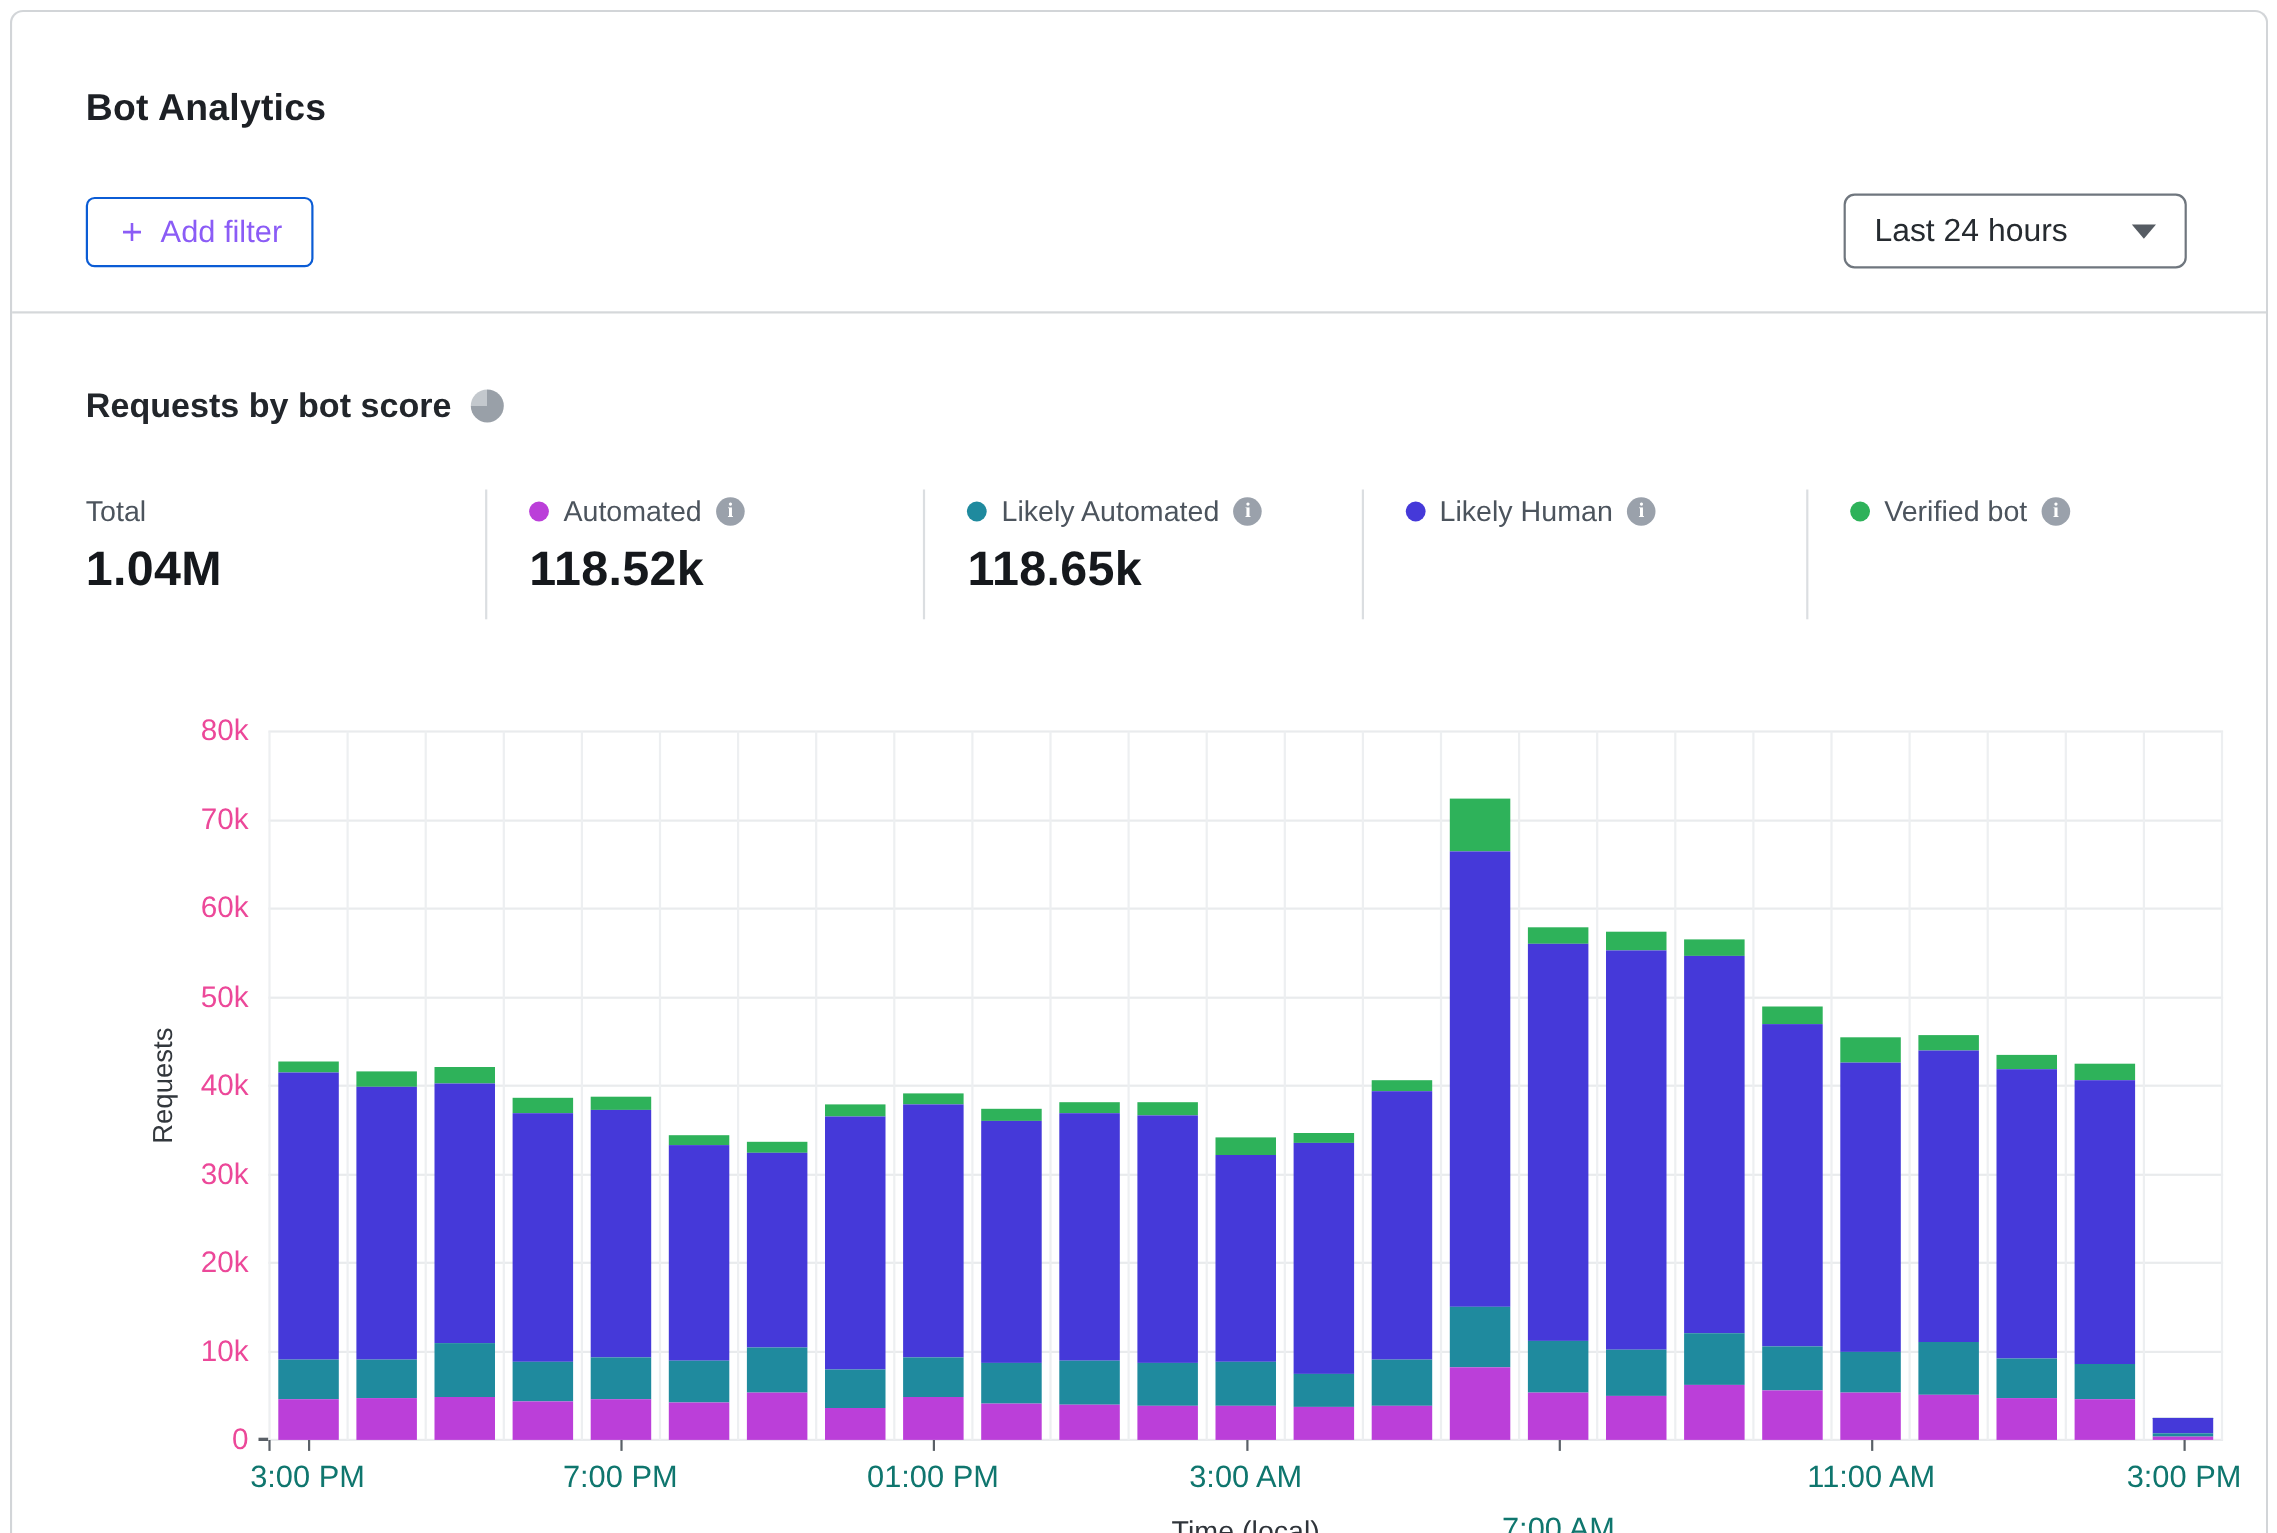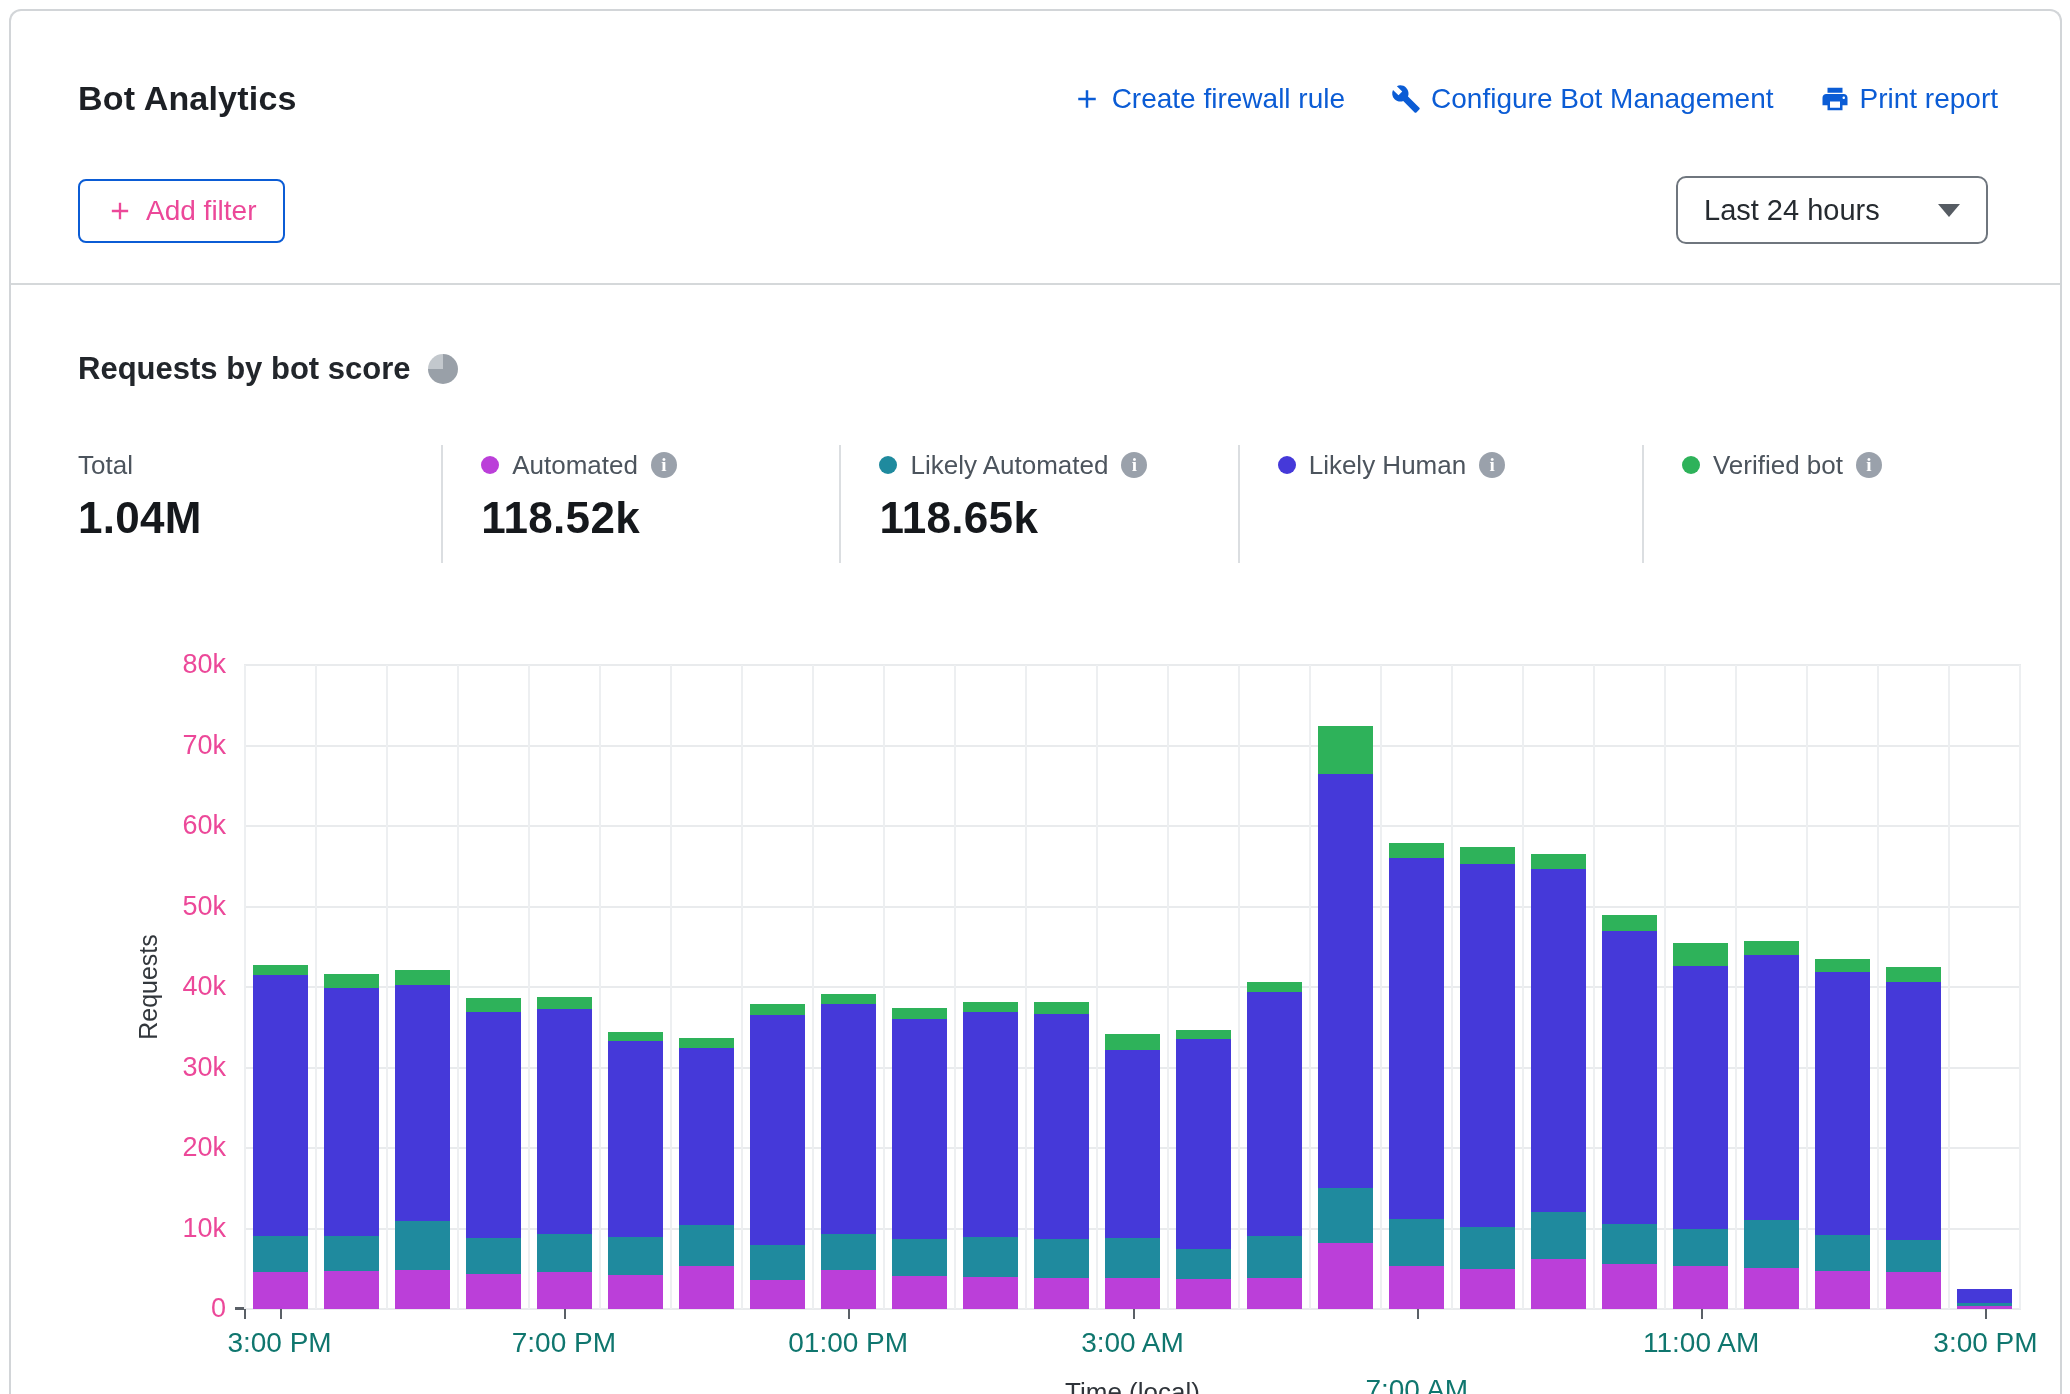--- a/index.html
+++ b/index.html
@@ -26,21 +26,21 @@
   }
   .link-action {
     display: flex; align-items: center; gap: 10px;
     color: #0b5cd5; font-size: 28px; cursor: pointer; text-decoration: none;
   }
   .link-action svg { width: 30px; height: 30px; fill: currentColor; flex: none; }
   .btn-add-filter {
     position: absolute; left: 67px; top: 168px; height: 64px;
     display: inline-flex; align-items: center; gap: 12px; padding: 0 26px;
     border: 2px solid #0b5cd5; border-radius: 8px; background: #fff;
-    color: #ec4899; font-size: 28px; cursor: pointer;
+    color: #8b5cf6; font-size: 28px; cursor: pointer;
   }
   .btn-add-filter svg { width: 28px; height: 28px; fill: currentColor; }
   .dropdown {
     position: absolute; right: 72px; top: 165px; width: 312px; height: 68px;
     border: 2px solid #6f767e; border-radius: 10px; background: #fff;
     display: flex; align-items: center; padding: 0 26px;
     font-size: 29px; color: #262b30; cursor: pointer;
   }
   .dropdown .caret {
     margin-left: auto; width: 0; height: 0;
@@ -88,40 +88,20 @@
   .xlab { position: absolute; top: 18px; width: 200px; margin-left: -100px; text-align: center; font-size: 28px; color: #0f766e; }
   .xaxis-title { width: 1777px; text-align: center; font-size: 26px; color: #2f343a; margin-top: 22px; }
 </style>
 </head>
 <body>
 
 <div class="card">
 
   <div class="card-header">
     <div class="page-title">Bot Analytics</div>
-    <div class="header-actions">
-        <a class="link-action">
-          <svg viewBox="0 0 24 24">
-            <path d="M19 13h-6v6h-2v-6H5v-2h6V5h2v6h6v2z"></path>
-          </svg>
-          <span>Create firewall rule</span>
-        </a>
-        <a class="link-action">
-          <svg viewBox="0 0 24 24">
-            <path d="M22.7 19l-9.1-9.1c.9-2.3.4-5-1.5-6.9-2-2-5-2.4-7.4-1.3L9 6 6 9 1.6 4.7C.4 7.1.9 10.1 2.9 12.1c1.9 1.9 4.6 2.4 6.9 1.5l9.1 9.1c.4.4 1 .4 1.4 0l2.3-2.3c.5-.4.5-1.1.1-1.4z"></path>
-          </svg>
-          <span>Configure Bot Management</span>
-        </a>
-        <a class="link-action">
-          <svg viewBox="0 0 24 24">
-            <path d="M19 8H5c-1.66 0-3 1.34-3 3v6h4v4h12v-4h4v-6c0-1.66-1.34-3-3-3zm-3 11H8v-5h8v5zm3-7c-.55 0-1-.45-1-1s.45-1 1-1 1 .45 1 1-.45 1-1 1zm-1-9H6v4h12V3z"></path>
-          </svg>
-          <span>Print report</span>
-        </a>
-      </div>
     <button class="btn-add-filter">
       <svg viewBox="0 0 24 24">
           <path d="M19 13h-6v6h-2v-6H5v-2h6V5h2v6h6v2z"></path>
         </svg>
       <span>Add filter</span>
     </button>
     <div class="dropdown">
       <span>Last 24 hours</span>
       <span class="caret"></span>
     </div>

